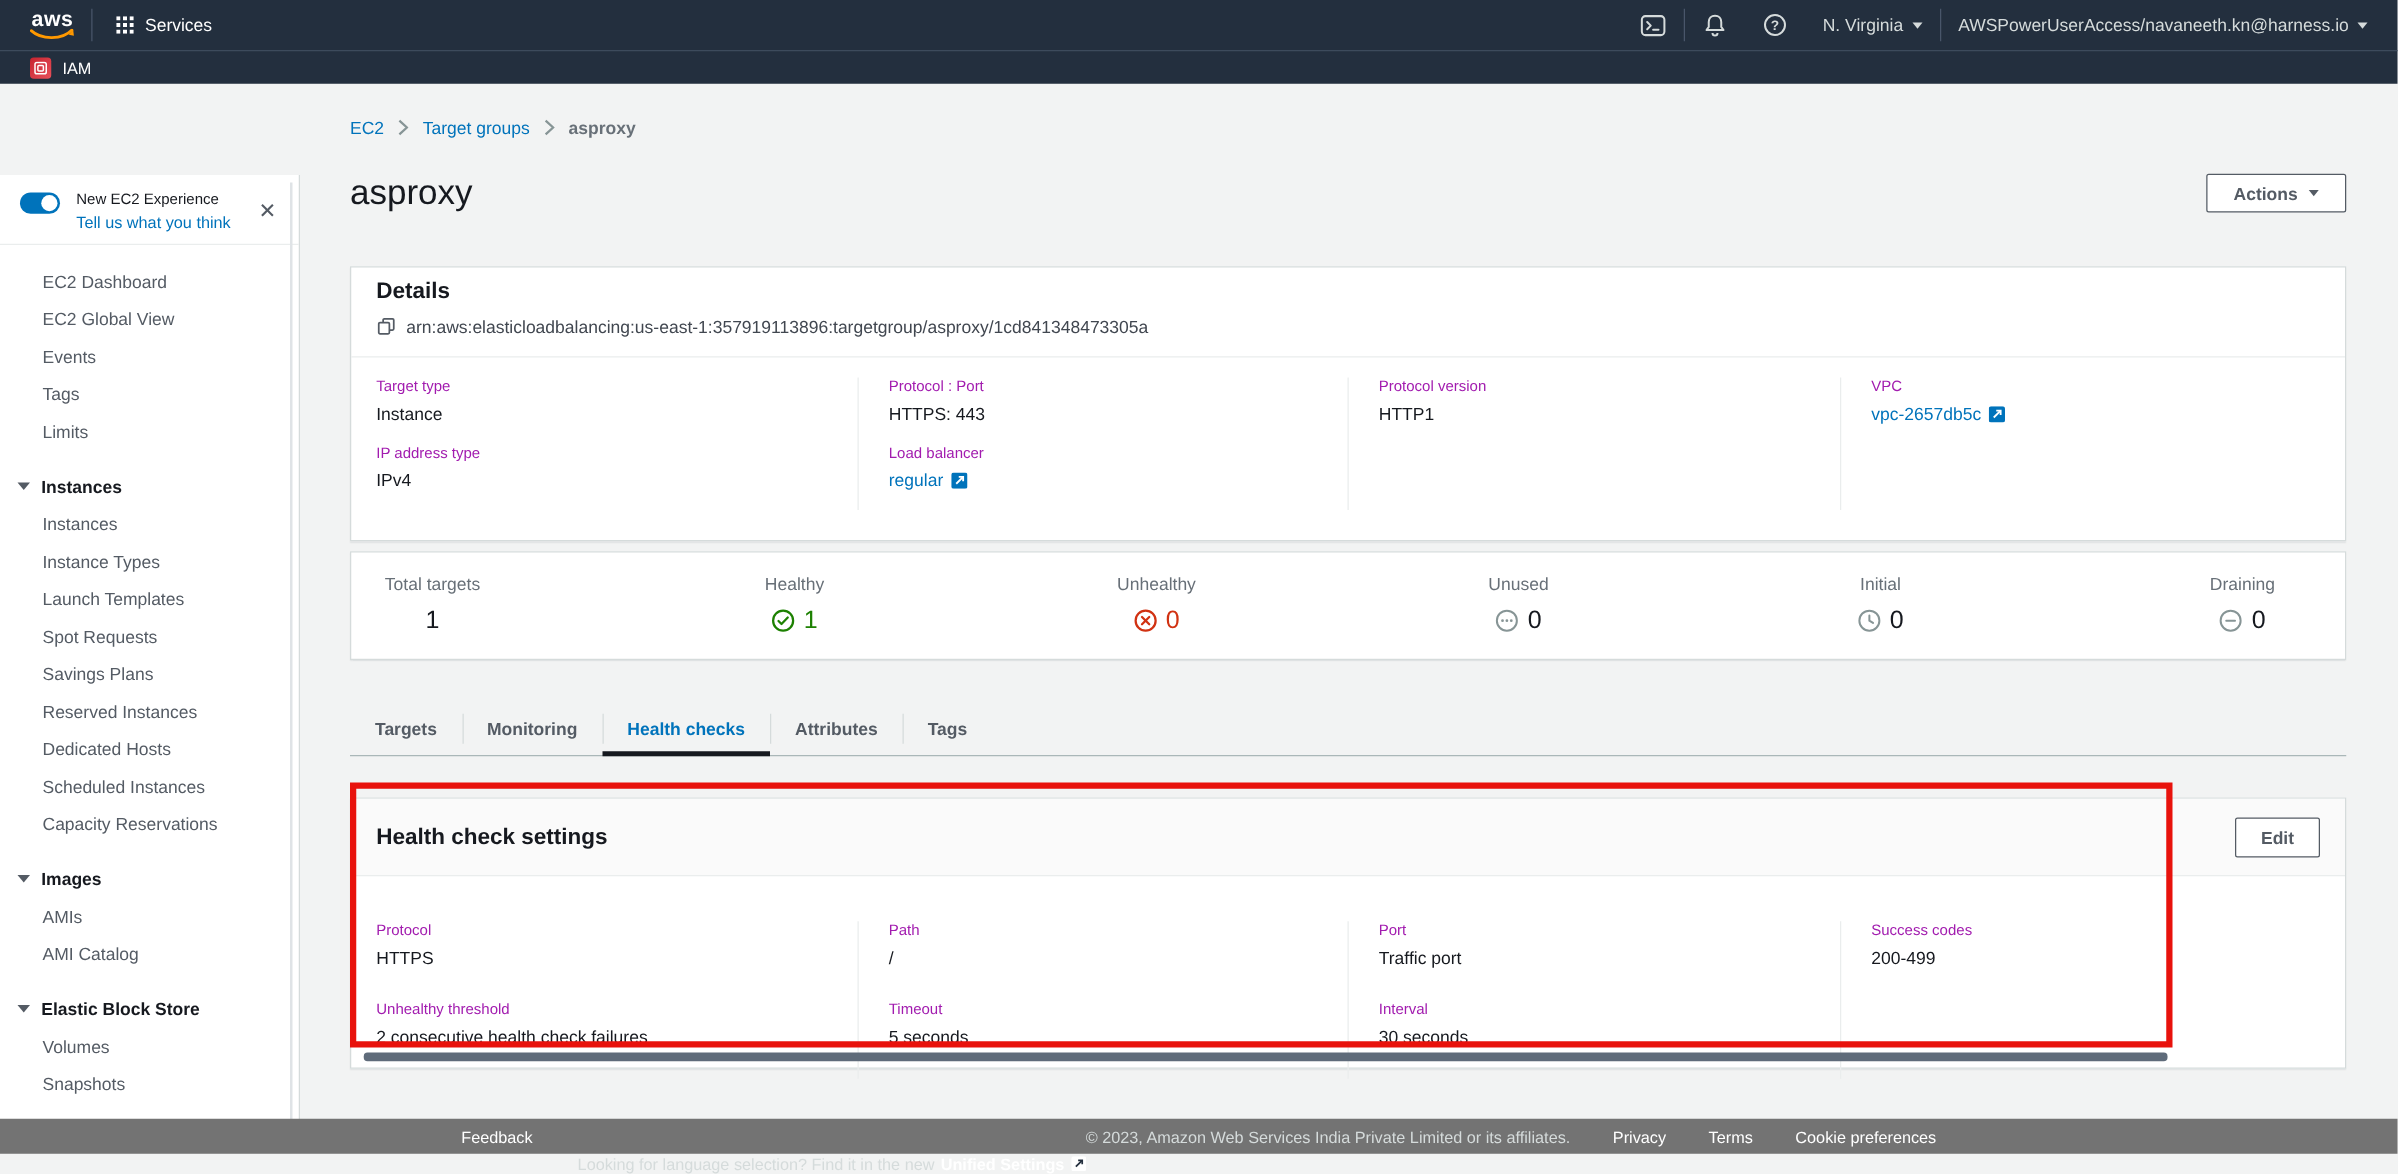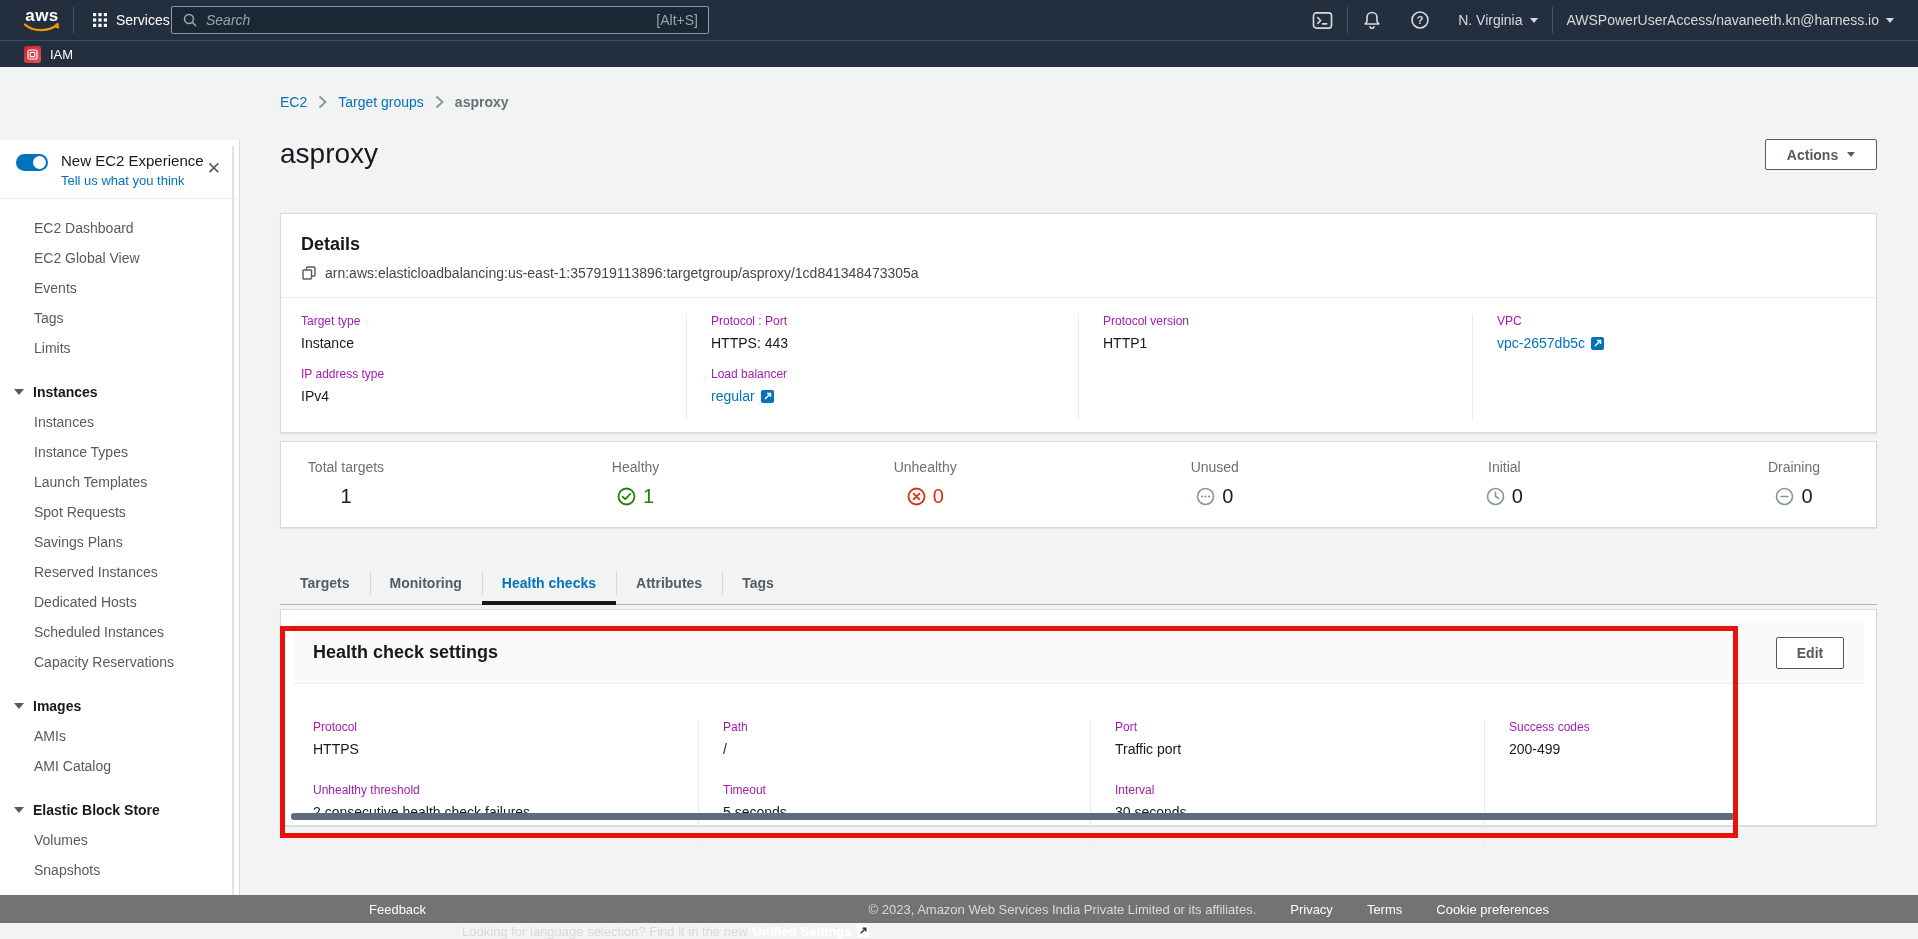--- a/index.html
+++ b/index.html
@@ -27,40 +27,40 @@
   .fav-row { height:28px; border-top:1px solid #3d4b5c; display:flex; align-items:center; padding-left:24px; }
   .iam-chip { display:flex; align-items:center; gap:9px; color:#fff; font-size:13px; cursor:pointer; }
   .iam-icon { width:17px; height:17px; border-radius:3px; background:linear-gradient(135deg,#c7242f,#e8505a); display:flex; align-items:center; justify-content:center; }
   
   .sidebar { position:absolute; left:0; top:140px; width:240px; height:771px; background:#fff; border-right:1px solid #d5dbdb; z-index:5; }
   .sidebar::after { content:""; position:absolute; right:5px; top:6px; bottom:6px; width:2px; background:#dfe3e6; }
   .exp-header { position:relative; padding:12px 16px 10px 16px; border-bottom:1px solid #eaeded; }
   .exp-row { display:flex; align-items:flex-start; gap:13px; }
   .toggle { width:32px; height:17px; border-radius:9px; background:#0073bb; position:relative; margin-top:2px; cursor:pointer; flex:none; }
   .toggle .knob { position:absolute; right:2px; top:2px; width:13px; height:13px; border-radius:50%; background:#fff; }
-  .exp-title { font-size:15px; color:#16191f; }
+  .exp-title { font-size:12px; color:#16191f; }
   .exp-link { font-size:13px; color:#0073bb; margin-top:4px; display:inline-block; cursor:pointer; text-decoration:none; }
   .close-x { position:absolute; right:18px; top:20px; color:#545b64; font-size:17px; cursor:pointer; line-height:1; }
   .side-nav ul { list-style:none; padding-top:14px; }
   .side-nav ul.sub { padding-top:0; }
   .side-nav li { height:30px; line-height:30px; padding-left:34px; font-size:14px; color:#545b64; cursor:pointer; white-space:nowrap; }
   .sec-h { margin-top:14px; height:30px; display:flex; align-items:center; padding-left:14px; gap:9px; font-weight:bold; color:#16191f; font-size:14px; cursor:pointer; }
   .sec-caret { width:0; height:0; border-left:5px solid transparent; border-right:5px solid transparent; border-top:6px solid #545b64; }
   
   .main { position:absolute; left:240px; top:67px; width:1678px; height:844px; padding:27px 41px 0 40px; }
   .breadcrumb { display:flex; align-items:center; gap:11px; font-size:14px; }
   .bc-link { color:#0073bb; cursor:pointer; text-decoration:none; }
   .bc-current { color:#687078; font-weight:bold; }
   .title-row { margin-top:27px; position:relative; height:34px; }
   .title-row h1 { font-size:28px; font-weight:400; color:#16191f; line-height:34px; }
   .aws-btn { background:#fff; border:1px solid #545b64; border-radius:2px; color:#545b64; font-weight:bold; font-size:14px; font-family:inherit; cursor:pointer; display:flex; align-items:center; justify-content:center; gap:9px; }
   .aws-btn .caret-down { border-top-color:#545b64; }
   .actions-btn { position:absolute; right:0; top:2px; width:112px; height:31px; }
   .card { background:#fff; border:1px solid #d5dbdb; box-shadow:0 1px 1px 0 rgba(0,28,36,.08); }
-  .details-card { margin-top:42px; height:220px; padding:20px 20px 0; }
+  .details-card { margin-top:42px; height:220px; padding:8px 20px 0; }
   .card h2 { font-size:18px; font-weight:bold; color:#16191f; }
   .arn-row { margin-top:10px; display:flex; align-items:flex-start; gap:8px; font-size:14px; color:#414750; }
   .divider { height:1px; background:#eaeded; margin:16px -20px 0; }
   .grid4 { display:grid; grid-template-columns:385px 392px 394px 1fr; margin-top:16px; }
   .gcol { padding-left:24px; border-left:1px solid #eaeded; }
   .gcol:first-child { padding-left:0; border-left:none; }
   .field { margin-bottom:16px; }
   .f-label { font-size:12px; color:#a21caf; margin-bottom:7px; }
   .f-value { font-size:14px; color:#16191f; display:flex; align-items:center; gap:6px; }
   .link { color:#0073bb; cursor:pointer; text-decoration:none; }
@@ -70,21 +70,21 @@
   .s-label { font-size:14px; color:#687078; }
   .s-value { margin-top:10px; font-size:20px; color:#16191f; display:flex; align-items:center; justify-content:center; gap:7px; }
   .s-value.green { color:#1d8102; } .s-value.red { color:#d13212; }
   
   .tabs-bar { margin-top:33px; display:flex; border-bottom:1px solid #aab7b8; height:44px; }
   .tab { position:relative; padding:0 20px; display:flex; align-items:center; font-size:14px; font-weight:bold; color:#545b64; cursor:pointer; }
   .tab:not(:first-child)::before { content:""; position:absolute; left:0; top:10px; height:24px; width:1px; background:#d5dbdb; }
   .tab.active { color:#0073bb; }
   .tab.active::after { content:""; position:absolute; left:0; right:0; bottom:-1px; height:4px; background:#16191f; }
   
-  .hc-card { margin-top:4px; height:217px; position:relative; padding:12px; }
+  .hc-card { margin-top:33px; height:217px; position:relative; padding:0; }
   .hc-header { height:62px; background:#fafafa; border-bottom:1px solid #eaeded; display:flex; align-items:center; justify-content:space-between; padding:0 20px; }
   .edit-btn { width:68px; height:32px; }
   .hc-grid { padding:20px 20px 0; display:grid; grid-template-columns:385px 392px 394px 1fr; }
   .hc-grid .field { margin-bottom:26px; }
   .hscroll { position:absolute; left:10px; bottom:5px; width:1443px; height:7px; background:#5f6b7a; border-radius:3px; }
   
   .red-box { position:absolute; left:280px; top:626px; width:1458px; height:212px; border:5px solid #e8120c; z-index:40; pointer-events:none; }
   
   .footer { position:absolute; left:0; bottom:16px; width:1918px; height:28px; background:#737373; display:flex; align-items:center; justify-content:center; padding:0 19px; z-index:60; font-size:13px; }
   .f-left { display:flex; align-items:center; gap:36px; }
@@ -119,28 +119,20 @@
             <rect x="0" y="5.4" width="3.2" height="3.2"></rect>
             <rect x="5.4" y="5.4" width="3.2" height="3.2"></rect>
             <rect x="10.8" y="5.4" width="3.2" height="3.2"></rect>
             <rect x="0" y="10.8" width="3.2" height="3.2"></rect>
             <rect x="5.4" y="10.8" width="3.2" height="3.2"></rect>
             <rect x="10.8" y="10.8" width="3.2" height="3.2"></rect>
           </g>
       </svg>
       <span>Services</span>
     </button>
-    <div class="search-box">
-      <svg width="16" height="16" viewBox="0 0 16 16">
-          <circle cx="7" cy="7" r="4.5" fill="none" stroke="#95a5b1" stroke-width="1.6"></circle>
-          <line x1="10.5" y1="10.5" x2="14" y2="14" stroke="#95a5b1" stroke-width="1.6"></line>
-        </svg>
-      <input type="text" placeholder="Search" style="">
-      <span class="shortcut">[Alt+S]</span>
-    </div>
     <div class="nav-right">
       <button class="nav-icon-btn">
         <svg width="21" height="19" viewBox="0 0 22 20">
             <rect x="1.5" y="2" width="19" height="16" rx="3" fill="none" stroke="#d5dbdb" stroke-width="1.7"></rect>
             <path d="M6 7l3 3-3 3" fill="none" stroke="#d5dbdb" stroke-width="1.7" stroke-linecap="round" stroke-linejoin="round"></path>
             <line x1="11" y1="13.5" x2="15.5" y2="13.5" stroke="#d5dbdb" stroke-width="1.7" stroke-linecap="round"></line>
           </svg>
       </button>
       <div class="nav-sep" style="margin:0;"></div>
       <button class="nav-icon-btn">

